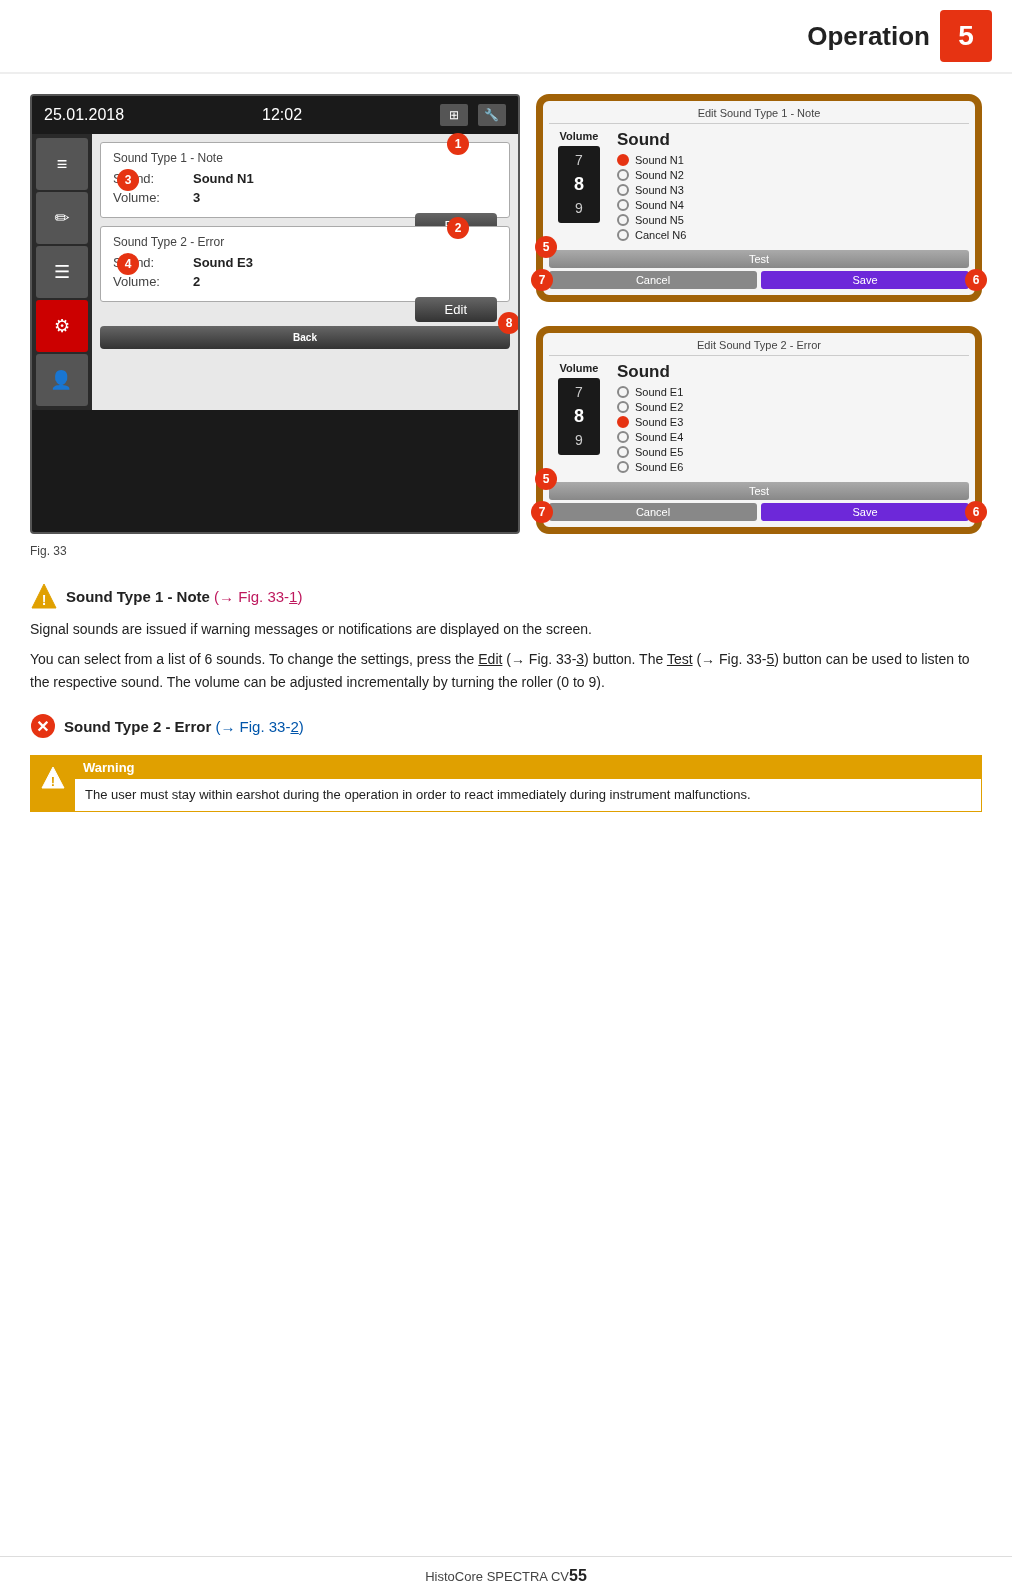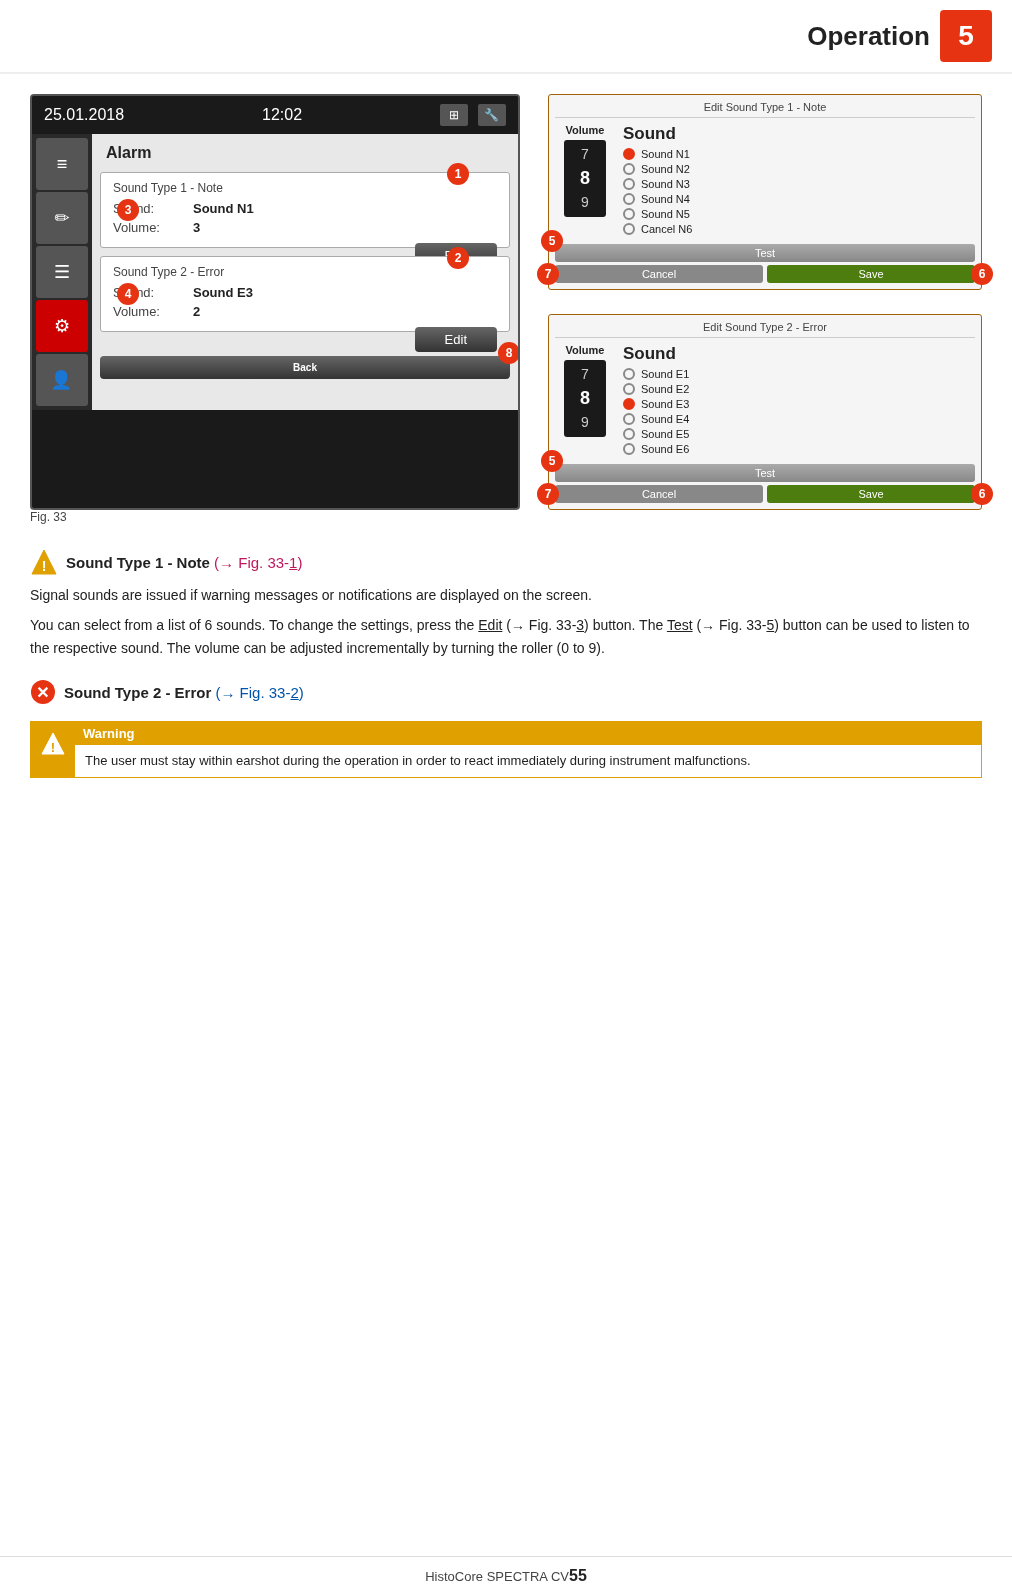--- a/index.html
+++ b/index.html
@@ -41,21 +41,22 @@
     }
 
     
     .content {
       padding: 20px 30px;
     }
 
     
     .figure-container {
       display: flex;
-      gap: 28px;
+      gap: 16px;
+      margin-bottom: 10px;
       position: relative;
     }
 
     
     .device-screen {
       width: 490px;
       border: 2px solid #555;
       border-radius: 4px;
       background: #1a1a1a;
       padding: 0;
@@ -202,23 +203,23 @@
 
     
     .right-panels {
       display: flex;
       flex-direction: column;
       gap: 8px;
       flex: 1;
     }
 
     .edit-panel {
-      border: 1px solid #a16207;
+      border: 7px solid #a16207;
       background: #f5f5f5;
-      border-radius: 3px;
+      border-radius: 13px;
       padding: 6px;
       position: relative;
     }
     .edit-panel-title {
       font-size: 11px;
       text-align: center;
       color: #444;
       border-bottom: 1px solid #ccc;
       padding-bottom: 4px;
       margin-bottom: 6px;
@@ -295,21 +296,21 @@
     }
     .cancel-btn, .save-btn {
       flex: 1;
       border: none;
       border-radius: 3px;
       padding: 3px 0;
       font-size: 11px;
       cursor: pointer;
     }
     .cancel-btn { background: #888; color: #fff; }
-    .save-btn { background: #4d7c0f; color: #fff; }
+    .save-btn { background: #6d28d9; color: #fff; }
 
     
     .fig-caption {
       font-size: 12px;
       color: #444;
       margin-bottom: 24px;
     }
 
     
     .section-heading {
@@ -451,21 +452,20 @@
           </div>
           <div class="nav-item active">
             <span class="nav-icon">⚙</span>
           </div>
           <div class="nav-item">
             <span class="nav-icon">👤</span>
           </div>
         </div>
 
         <div class="main-panel">
-          <div class="alarm-title">Alarm</div>
 
           <div class="sound-type-box" style="position:relative;">
             <div class="sound-type-label">Sound Type 1 - Note</div>
             <div class="sound-row">
               <span class="sound-row-key">Sound:</span>
               <span class="sound-row-val">Sound N1</span>
             </div>
             <div class="sound-row">
               <span class="sound-row-key">Volume:</span>
               <span class="sound-row-val">3</span>

